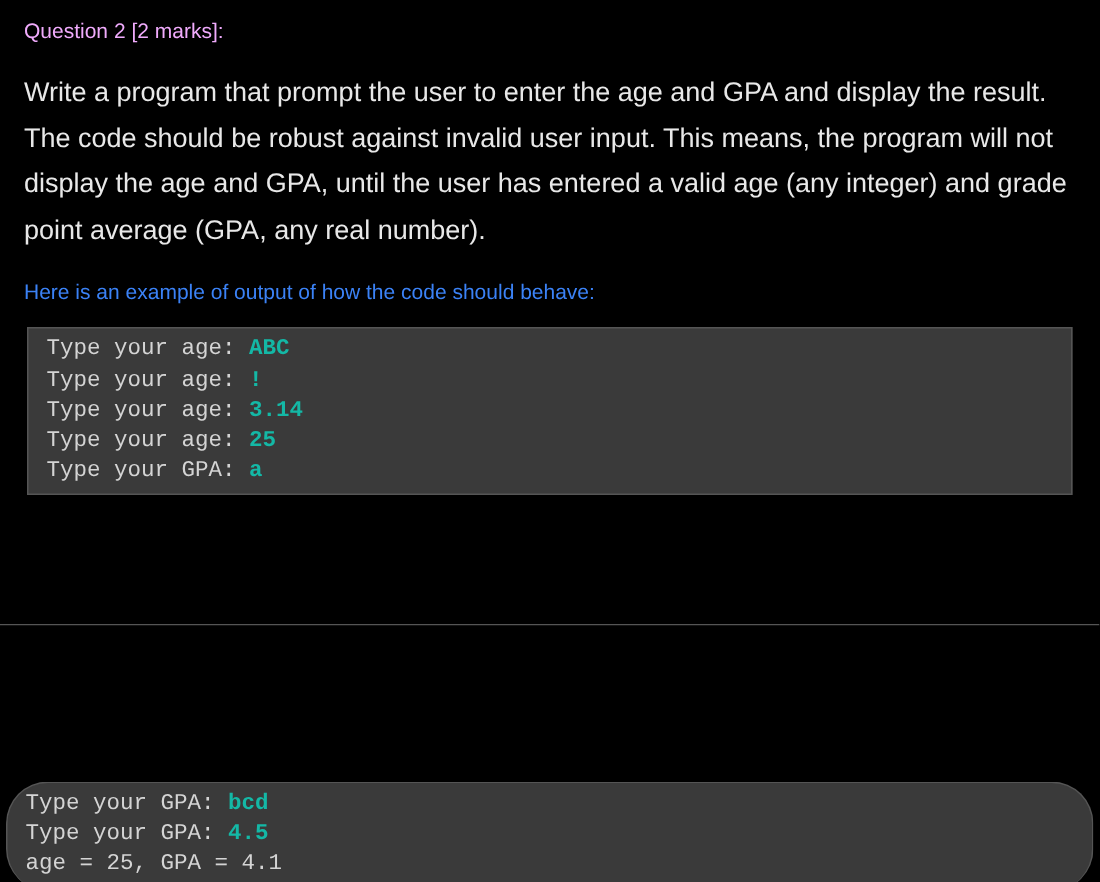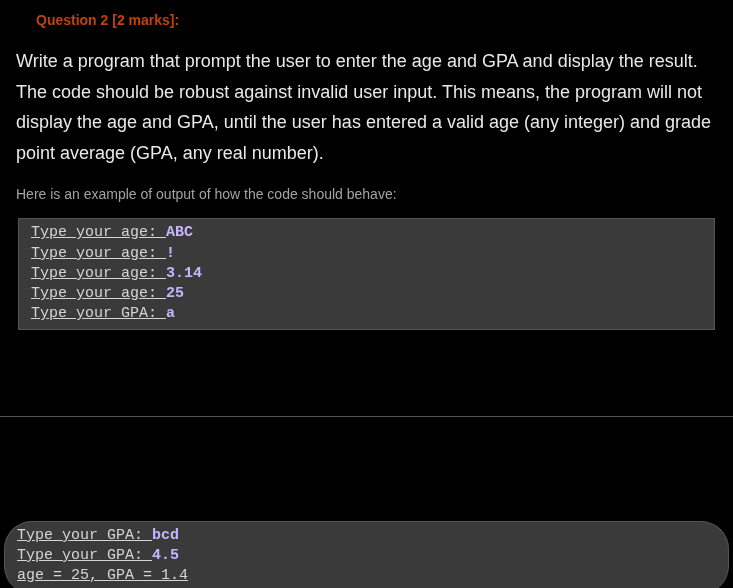--- a/index.html
+++ b/index.html
@@ -13,56 +13,54 @@
       font-family: "Segoe UI", Arial, sans-serif;
       font-size: 14px;
       width: 733px;
       height: 588px;
       overflow: hidden;
     }
     .content-wrapper {
       padding: 12px 16px 0 16px;
     }
     .question-title {
-      color: #c2410c;
-      font-weight: bold;
+      color: #f0abfc;
+      font-weight: normal;
       font-size: 14px;
       margin-bottom: 18px;
-      margin-left: 20px;
     }
     .description {
       color: #e8e8e8;
       line-height: 1.7;
       font-size: 18px;
       margin-bottom: 18px;
     }
     .subheading {
-      color: #a3a3a3;
+      color: #3b82f6;
       font-size: 14px;
       margin-bottom: 16px;
     }
     .code-block {
       background: #3a3a3a;
       border: 1px solid #555555;
       padding: 4px 12px;
       font-family: Consolas, "Courier New", monospace;
       font-size: 15px;
       line-height: 1.35;
       white-space: pre;
       margin: 0 2px;
     }
     .code-line {
       display: block;
     }
     .prompt-text {
       color: #d4d4d4;
-      text-decoration: underline;
     }
     .input-text {
-      color: #c4b5fd;
+      color: #14b8a6;
       font-weight: bold;
     }
     .spacer {
       height: 86px;
       background: #000000;
     }
     .divider {
       height: 1px;
       background: #555555;
       margin: 0;
@@ -93,13 +91,13 @@
   <div class="description">Write a program that prompt the user to enter the age and GPA and display the result. The code should be robust against invalid user input. This means, the program will not display the age and GPA, until the user has entered a valid age (any integer) and grade point average (GPA, any real number).</div>
   <div class="subheading">Here is an example of output of how the code should behave:</div>
 
   <div class="code-block"><span class="code-line"><span class="prompt-text">Type your age: </span><span class="input-text">ABC</span></span><span class="code-line"><span class="prompt-text">Type your age: </span><span class="input-text">!</span></span><span class="code-line"><span class="prompt-text">Type your age: </span><span class="input-text">3.14</span></span><span class="code-line"><span class="prompt-text">Type your age: </span><span class="input-text">25</span></span><span class="code-line"><span class="prompt-text">Type your GPA: </span><span class="input-text">a</span></span></div>
 </div>
 
 <div class="spacer"></div>
 <div class="divider"></div>
 <div class="spacer-2"></div>
 
-<div class="code-block-2"><span class="code-line"><span class="prompt-text">Type your GPA: </span><span class="input-text">bcd</span></span><span class="code-line"><span class="prompt-text">Type your GPA: </span><span class="input-text">4.5</span></span><span class="code-line"><span class="prompt-text">age = 25, GPA = 1.4</span></span></div>
+<div class="code-block-2"><span class="code-line"><span class="prompt-text">Type your GPA: </span><span class="input-text">bcd</span></span><span class="code-line"><span class="prompt-text">Type your GPA: </span><span class="input-text">4.5</span></span><span class="code-line"><span class="prompt-text">age = 25, GPA = 4.1</span></span></div>
 
 </body></html>

